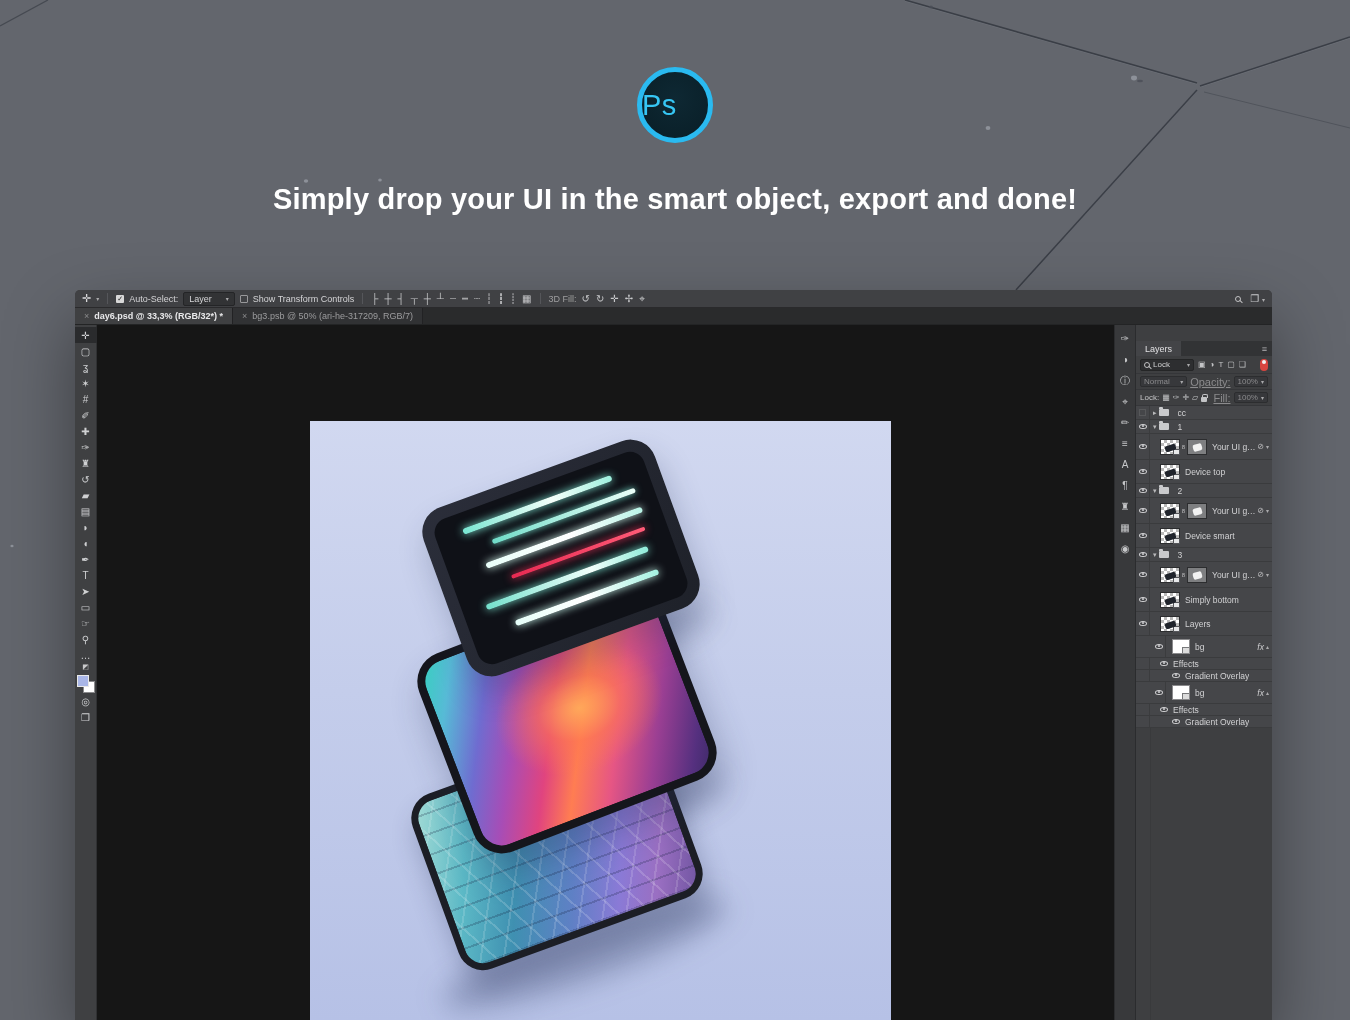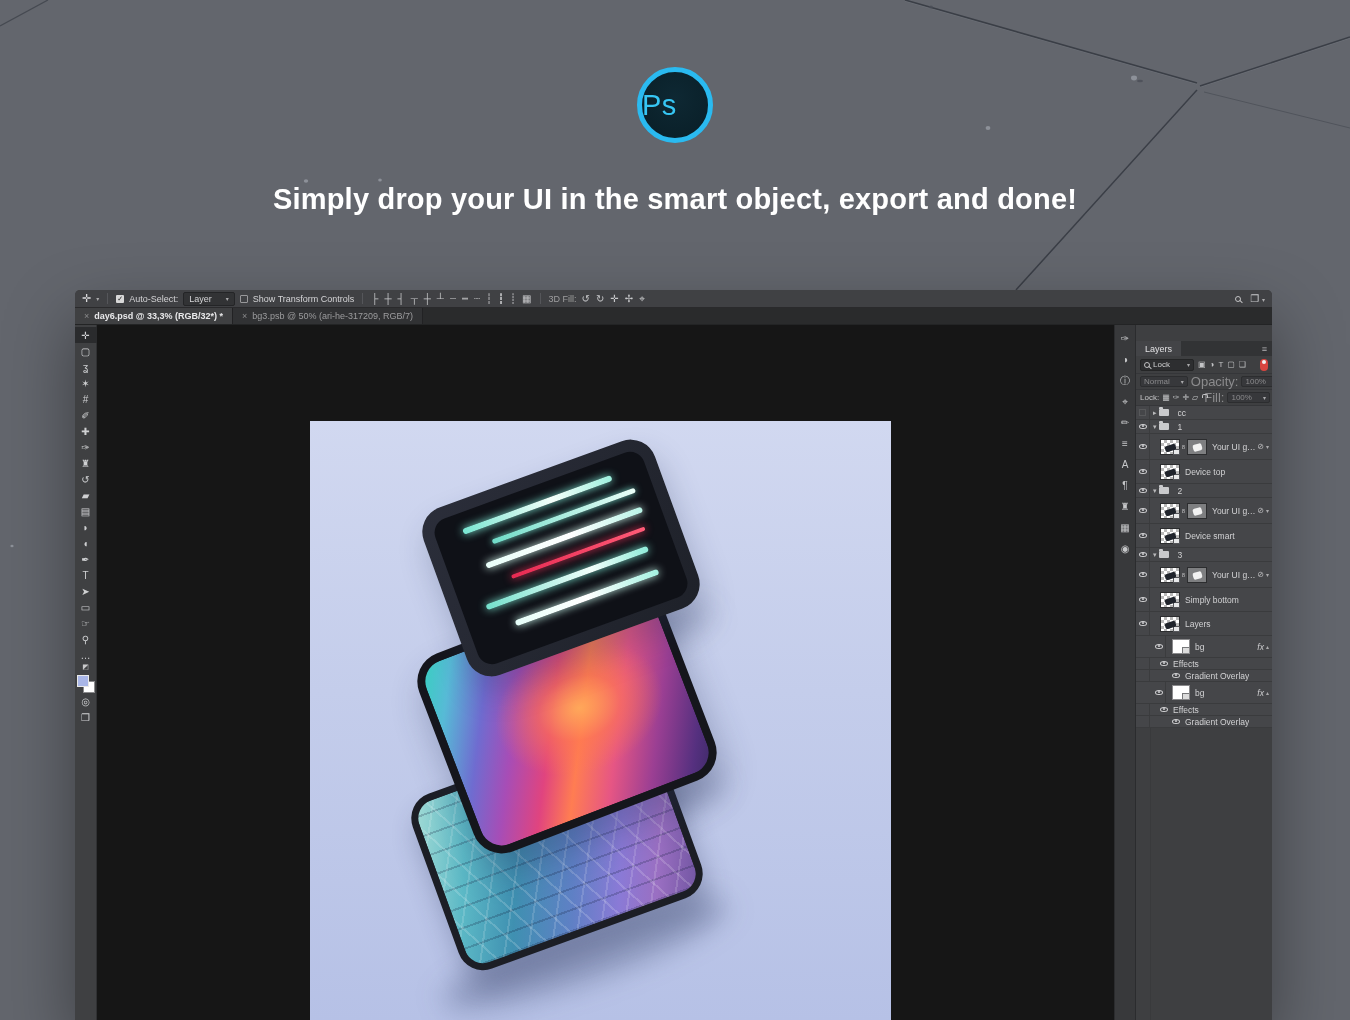--- a/index.html
+++ b/index.html
@@ -124,22 +124,22 @@
   .kind-box { display:flex; align-items:center; gap:3px; background:#2d2e30; border:1px solid #242526;
     border-radius:2px; height:12px; padding:0 3px; width:54px; color:#d0d0d2; }
   .kind-box .lbl { flex:1; font-size:8px; }
   .f-ic { font-size:8px; color:#c3c4c6; }
   .toggle-pill { width:8px; height:12px; border-radius:4px; margin-left:auto; position:relative; }
   .toggle-pill::after { content:''; position:absolute; top:1px; left:2px; width:4px; height:4px;
     border-radius:50%; background:#f2f2f2; }
   .blend-row,.lock-row { height:16px; display:flex; align-items:center; gap:3px; padding:0 4px;
     border-bottom:1px solid #353639; flex:0 0 auto; }
   .inset { background:#37383b; border:1px solid #2c2d2f; border-radius:2px; height:11px;
-    display:flex; align-items:center; gap:11px; padding:0 3px; color:#8b8b8d; font-size:8px; }
-  .dim { color:#8b8b8d; font-size:13px; }
+    display:flex; align-items:center; gap:3px; padding:0 3px; color:#8b8b8d; font-size:8px; }
+  .dim { color:#8b8b8d; font-size:11px;text-decoration:underline; }
   .lock-lbl { color:#c6c6c8; font-size:8px; }
   .l-ic { font-size:8px; color:#c3c4c6; }
   .css-lock { width:6px; height:5px; background:#c3c4c6; border-radius:1px; position:relative; margin-top:3px; }
   .css-lock::before { content:''; position:absolute; top:-3px; left:1px; width:4px; height:3px;
     border:1px solid #c3c4c6; border-bottom:none; border-radius:2px 2px 0 0; }
 
   .rows { flex:1; overflow:hidden; background:#3e3f41; position:relative; }
   .rows::after { content:''; position:absolute; left:14px; top:0; bottom:0; width:1px; background:#393a3c; z-index:0; }
   .lrow { display:flex; align-items:center; background:#454649; border-bottom:1px solid #3a3b3d; position:relative; z-index:1; }
   .lrow.group { height:14px; } .lrow.smart { height:26px; } .lrow.layer { height:24px;text-align:center; }

